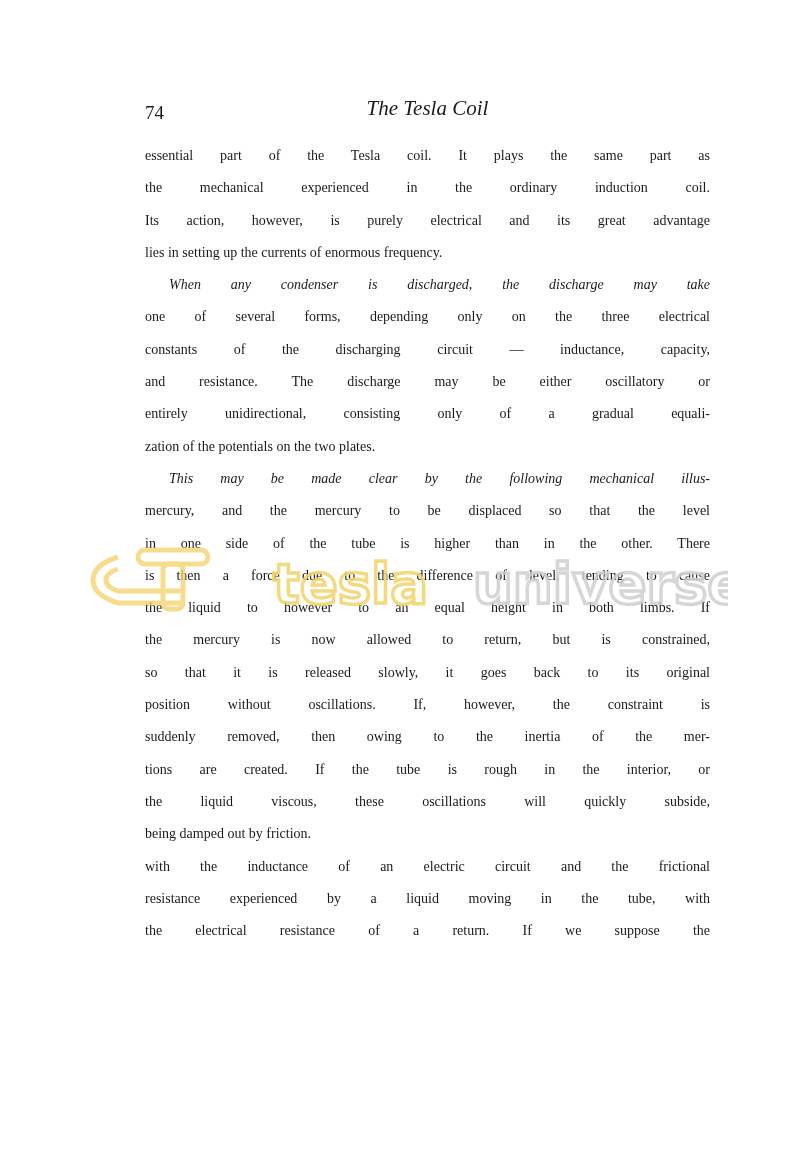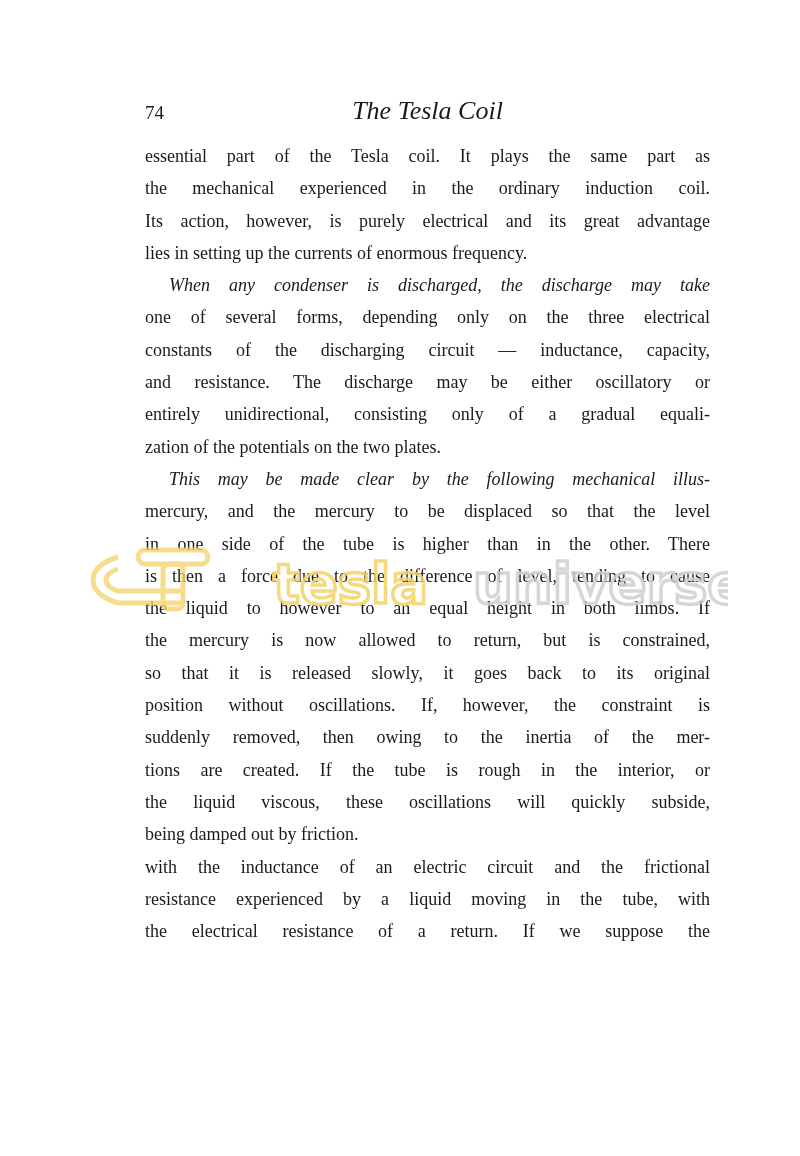--- a/index.html
+++ b/index.html
@@ -3,23 +3,23 @@
 <meta charset="utf-8">
 <style>
   html, body { margin: 0; padding: 0; }
   body {
     width: 800px; height: 1156px; background: #ffffff; position: relative; overflow: hidden;
     font-family: "Liberation Serif", "DejaVu Serif", serif; color: #1a1a1a;
   }
   .page { position: absolute; left: 0; top: 0; width: 638px; height: 1156px; }
   .header { position: absolute; top: 96px; left: 145px; width: 565px; height: 30px; }
   .page-num { position: absolute; left: 0; top: 6px; font-size: 19px; }
-  .running-title { position: absolute; left: 0; right: 0; text-align: center; font-style: italic; font-size: 26px; top: 0px; }
+  .running-title { position: absolute; left: 0; right: 0; text-align: center; font-style: italic; font-size: 21px; top: 0px; }
   .body-text { position: absolute; left: 145px; top: 140px; width: 565px; }
-  .line { font-size: 18px; line-height: 32.3px; height: 32.3px; white-space: nowrap; text-align: justify; text-align-last: justify; }
+  .line { font-size: 14px; line-height: 32.3px; height: 32.3px; white-space: nowrap; text-align: justify; text-align-last: justify; }
   .line.last { text-align-last: left; }
   .line.indent { padding-left: 24px; font-style: italic; }
   .watermark { position: absolute; left: 88px; top: 545px; width: 640px; height: 70px; pointer-events: none; opacity: 0.85; }
 </style>
 </head>
 <body>
 
 <div class="page">
   <div class="header">
     <span class="page-num">74</span>

